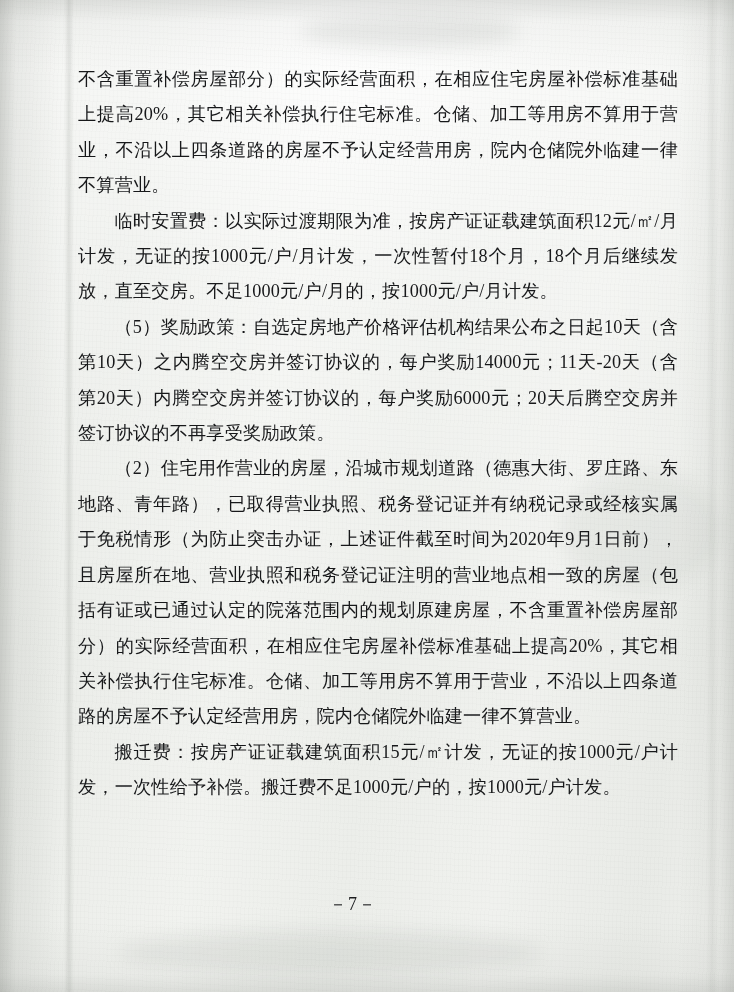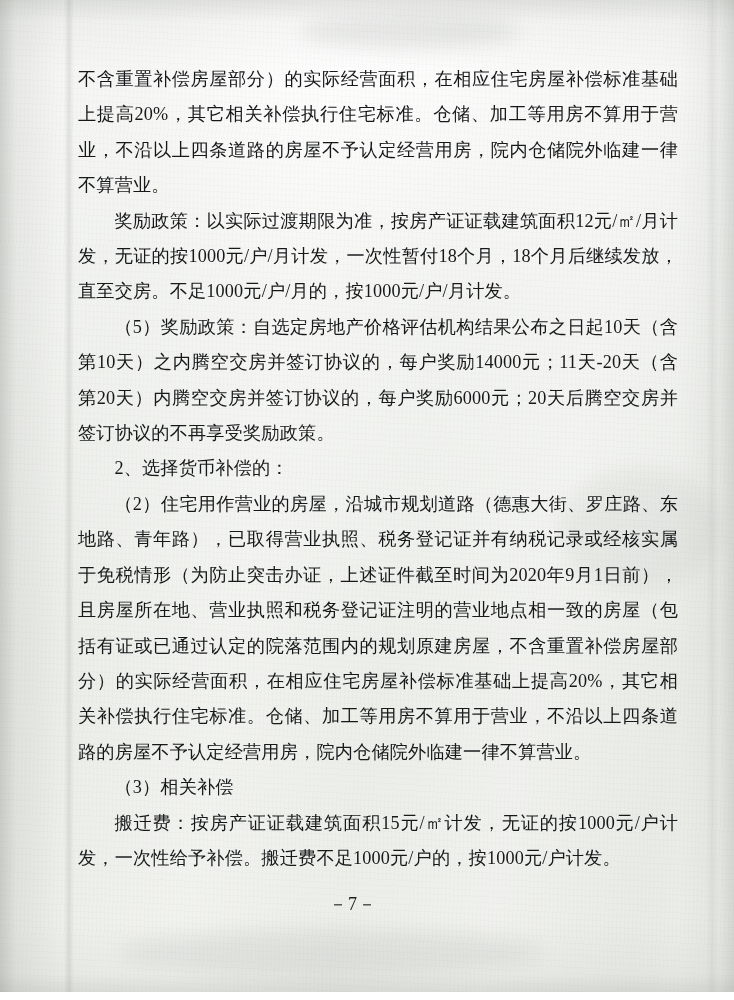--- a/index.html
+++ b/index.html
@@ -112,25 +112,23 @@
 
   <div class="fold left"></div>
   <div class="fold right"></div>
 
   <div class="smudge" style="left:300px; top:14px; width:220px; height:34px; background:rgba(150,155,148,0.18);"></div>
   <div class="smudge" style="left:120px; top:930px; width:420px; height:46px; background:rgba(150,155,148,0.14);"></div>
   <div class="smudge" style="left:560px; top:470px; width:160px; height:120px; background:rgba(150,155,148,0.10);"></div>
 
   <div id="doc-body">
     <p class="para">不含重置补偿房屋部分）的实际经营面积，在相应住宅房屋补偿标准基础上提高20%，其它相关补偿执行住宅标准。仓储、加工等用房不算用于营业，不沿以上四条道路的房屋不予认定经营用房，院内仓储院外临建一律不算营业。</p>
-    <p class="para indent">奖励政策：以实际过渡期限为准，按房产证证载建筑面积12元/㎡/月计发，无证的按1000元/户/月计发，一次性暂付18个月，18个月后继续发放，直至交房。不足1000元/户/月的，按1000元/户/月计发。</p>
+    <p class="para indent">临时安置费：以实际过渡期限为准，按房产证证载建筑面积12元/㎡/月计发，无证的按1000元/户/月计发，一次性暂付18个月，18个月后继续发放，直至交房。不足1000元/户/月的，按1000元/户/月计发。</p>
     <p class="para indent">（5）奖励政策：自选定房地产价格评估机构结果公布之日起10天（含第10天）之内腾空交房并签订协议的，每户奖励14000元；11天-20天（含第20天）内腾空交房并签订协议的，每户奖励6000元；20天后腾空交房并签订协议的不再享受奖励政策。</p>
-    <p class="para indent">2、选择货币补偿的：</p>
     <p class="para indent">（2）住宅用作营业的房屋，沿城市规划道路（德惠大街、罗庄路、东地路、青年路），已取得营业执照、税务登记证并有纳税记录或经核实属于免税情形（为防止突击办证，上述证件截至时间为2020年9月1日前），且房屋所在地、营业执照和税务登记证注明的营业地点相一致的房屋（包括有证或已通过认定的院落范围内的规划原建房屋，不含重置补偿房屋部分）的实际经营面积，在相应住宅房屋补偿标准基础上提高20%，其它相关补偿执行住宅标准。仓储、加工等用房不算用于营业，不沿以上四条道路的房屋不予认定经营用房，院内仓储院外临建一律不算营业。</p>
-    <p class="para indent">（3）相关补偿</p>
     <p class="para indent">搬迁费：按房产证证载建筑面积15元/㎡计发，无证的按1000元/户计发，一次性给予补偿。搬迁费不足1000元/户的，按1000元/户计发。</p>
   </div>
 
   <div class="page-number">
     <span>－7－</span>
   </div>
 
 </div>
 
 </body></html>

